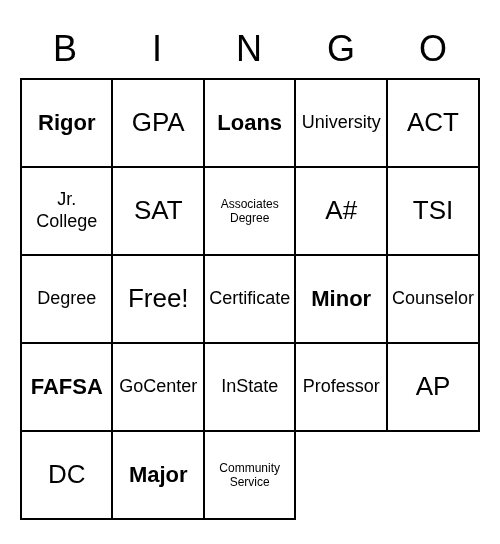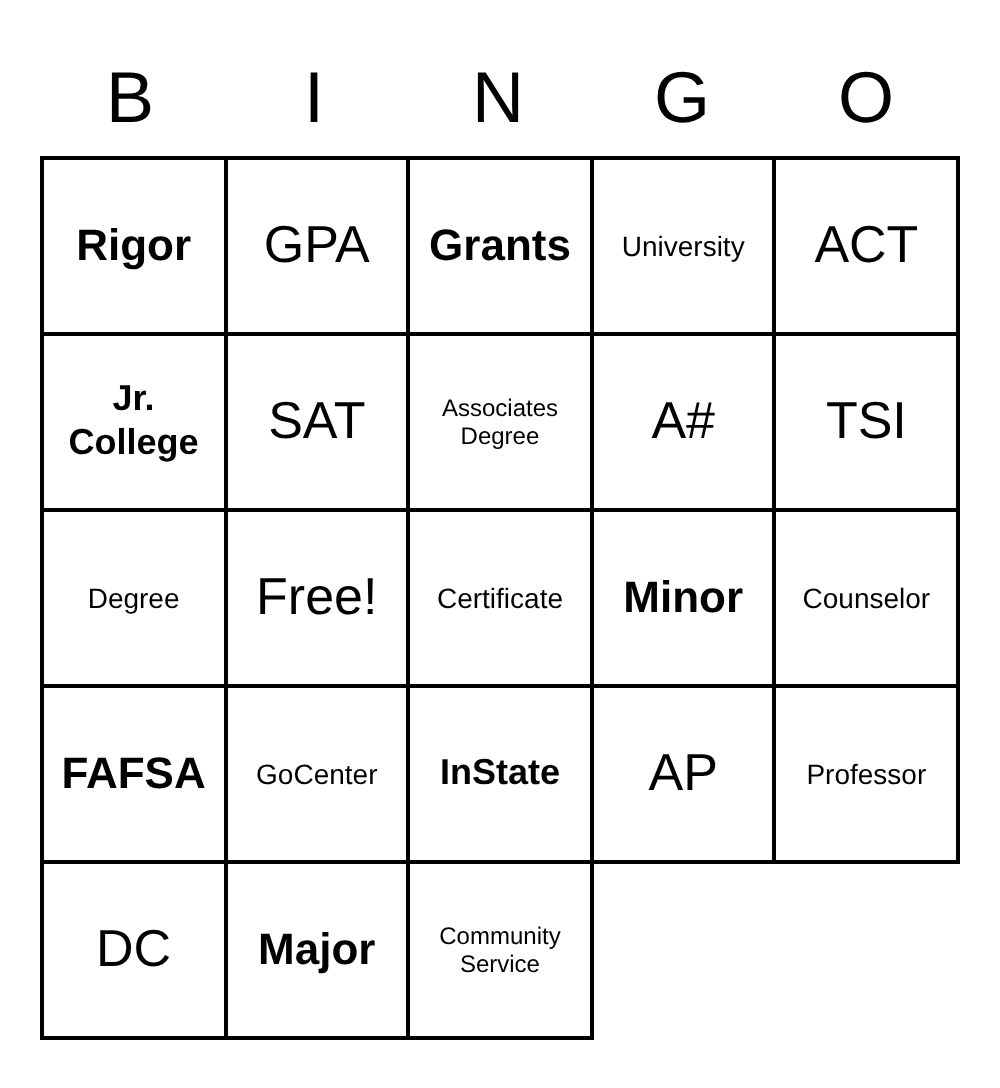--- a/index.html
+++ b/index.html
@@ -63,25 +63,25 @@
       font-weight: normal;
     }
 
     .size-lg {
       font-size: 22px;
       font-weight: bold;
     }
 
     .size-md {
       font-size: 18px;
-      font-weight: bold;
+      font-weight: normal;
     }
 
     .size-sm {
-      font-size: 14px;
+      font-size: 18px;
     }
 
     .size-xs {
       font-size: 12px;
     }
   </style>
 </head>
 <body>
 
 <div class="bingo-card">
@@ -93,21 +93,21 @@
       <div class="bingo-header-cell">O</div>
     </div>
   <div class="bingo-grid">
   <div class="bingo-cell">
         <span class="bingo-cell-text size-lg">Rigor</span>
       </div>
       <div class="bingo-cell">
         <span class="bingo-cell-text size-xl">GPA</span>
       </div>
       <div class="bingo-cell">
-        <span class="bingo-cell-text size-lg">Grants</span>
+        <span class="bingo-cell-text size-lg">Loans</span>
       </div>
       <div class="bingo-cell">
         <span class="bingo-cell-text size-sm">University</span>
       </div>
       <div class="bingo-cell">
         <span class="bingo-cell-text size-xl">ACT</span>
       </div>
       <div class="bingo-cell">
         <span class="bingo-cell-text size-md">Jr.<br>College</span>
       </div>
@@ -141,24 +141,24 @@
       <div class="bingo-cell">
         <span class="bingo-cell-text size-lg">FAFSA</span>
       </div>
       <div class="bingo-cell">
         <span class="bingo-cell-text size-sm">GoCenter</span>
       </div>
       <div class="bingo-cell">
         <span class="bingo-cell-text size-md">InState</span>
       </div>
       <div class="bingo-cell">
-        <span class="bingo-cell-text size-xl">AP</span>
+        <span class="bingo-cell-text size-sm">Professor</span>
       </div>
       <div class="bingo-cell">
-        <span class="bingo-cell-text size-sm">Professor</span>
+        <span class="bingo-cell-text size-xl">AP</span>
       </div>
       <div class="bingo-cell">
         <span class="bingo-cell-text size-xl">DC</span>
       </div>
       <div class="bingo-cell">
         <span class="bingo-cell-text size-lg">Major</span>
       </div>
       <div class="bingo-cell">
         <span class="bingo-cell-text size-xs">Community<br>Service</span>
       </div>

